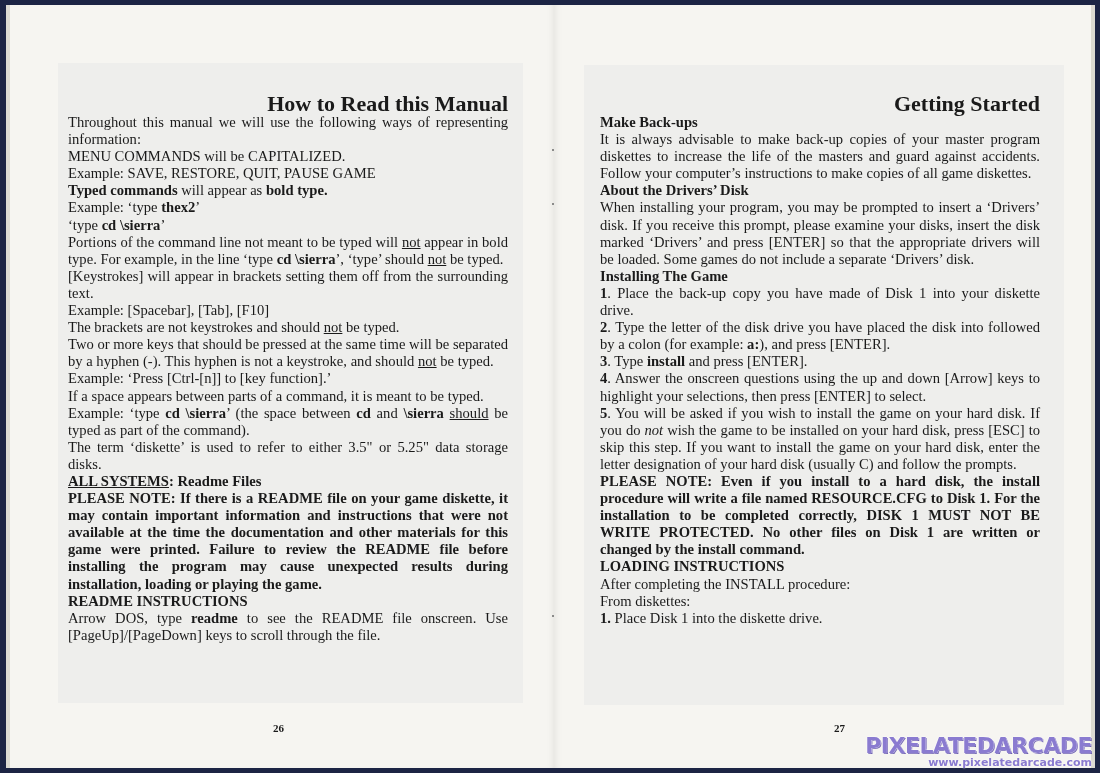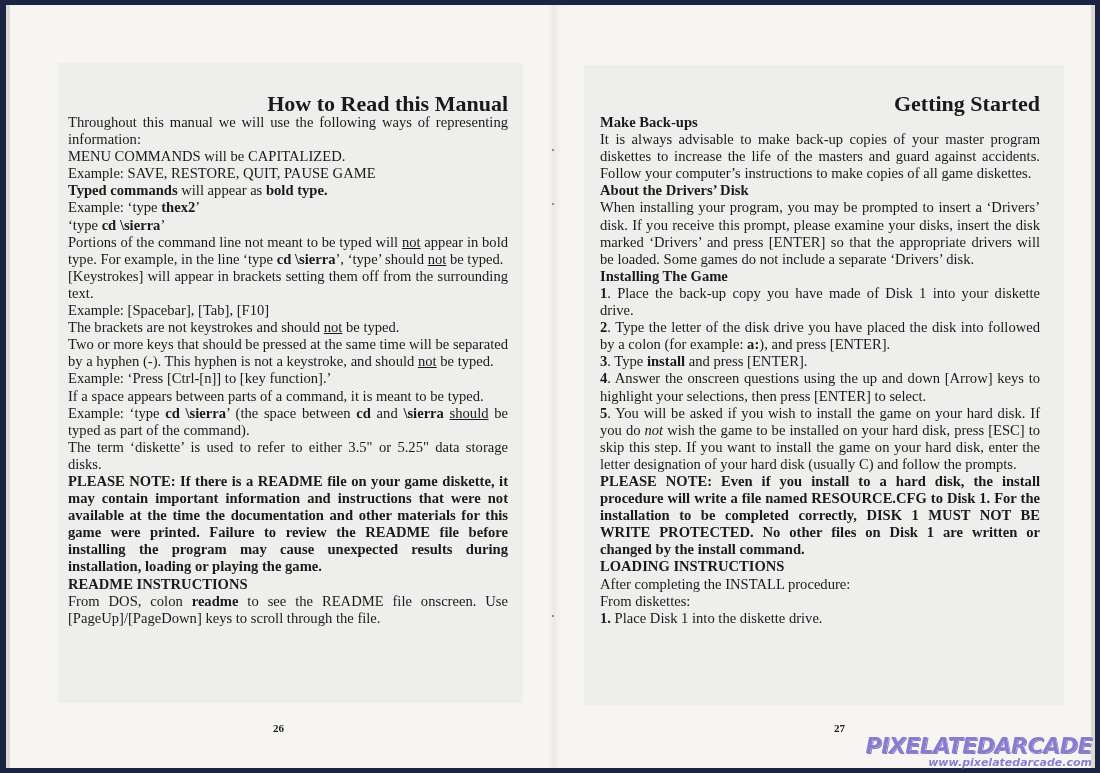--- a/index.html
+++ b/index.html
@@ -60,21 +60,20 @@
       font-size: 11px;
       font-weight: bold;
       bottom: 34px;
     }
     .page.left .pageno { left: 263px; }
     .page.right .pageno { left: 280px; }
     .watermark {
       position: absolute;
       right: 8px; bottom: 4px;
       text-align: right;
-      font-style: italic;
     }
     .wm-title {
       font-family: "DejaVu Sans", "Liberation Sans", sans-serif;
       font-weight: bold;
       font-size: 22px;
       letter-spacing: -0.5px;
       color: #8a7bd0;
       text-shadow: 0 0 2px #ffffff, 0 0 1px #ffffff, 1px 1px 0 #5a4aa8;
       line-height: 22px;
     }
@@ -108,23 +107,24 @@
       <p><span>‘type </span><b>cd \sierra</b><span>’</span></p>
       <p><span>Portions of the command line not meant to be typed will </span><u>not</u><span> appear in bold type. For example, in the line ‘type </span><b>cd \sierra</b><span>’, ‘type’ should </span><u>not</u><span> be typed.</span></p>
       <p>[Keystrokes] will appear in brackets setting them off from the surrounding text.</p>
       <p>Example: [Spacebar], [Tab], [F10]</p>
       <p><span>The brackets are not keystrokes and should </span><u>not</u><span> be typed.</span></p>
       <p><span>Two or more keys that should be pressed at the same time will be separated by a hyphen (-). This hyphen is not a keystroke, and should </span><u>not</u><span> be typed.</span></p>
       <p>Example: ‘Press [Ctrl-[n]] to [key function].’</p>
       <p>If a space appears between parts of a command, it is meant to be typed.</p>
       <p><span>Example: ‘type </span><b>cd \sierra</b><span>’ (the space between </span><b>cd</b><span> and </span><b>\sierra</b><span> </span><u>should</u><span> be typed as part of the command).</span></p>
       <p>The term ‘diskette’ is used to refer to either 3.5" or 5.25" data storage disks.</p>
+      <p class="bold-block"><u>ALL SYSTEMS</u><span>: Readme Files</span></p>
       <p class="bold-block">PLEASE NOTE: If there is a README file on your game diskette, it may contain important information and instructions that were not available at the time the documentation and other materials for this game were printed. Failure to review the README file before installing the program may cause unexpected results during installation, loading or playing the game.</p>
       <p class="bold-block">README INSTRUCTIONS</p>
-      <p><span>From DOS, colon </span><b>readme</b><span> to see the README file onscreen. Use [PageUp]/[PageDown] keys to scroll through the file.</span></p>
+      <p><span>Arrow DOS, type </span><b>readme</b><span> to see the README file onscreen. Use [PageUp]/[PageDown] keys to scroll through the file.</span></p>
     </div>
     <div class="pageno">26</div>
   </div>
 
   <div class="page right">
     <div class="ghost" style="left:30px; top:60px; width:480px; height:640px;"></div>
     <div class="dot" style="left:-2px; top:144px;"></div>
     <div class="dot" style="left:-2px; top:198px;"></div>
     <div class="dot" style="left:-2px; top:610px;"></div>
     <div class="content">

